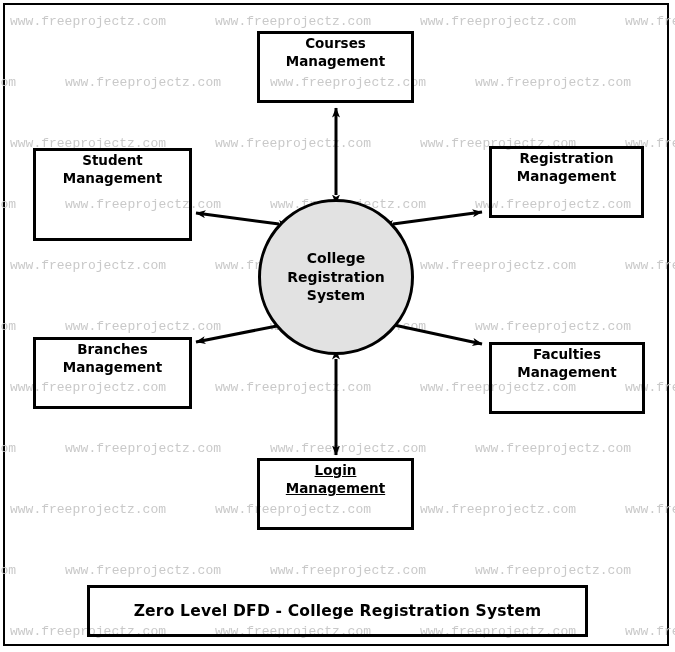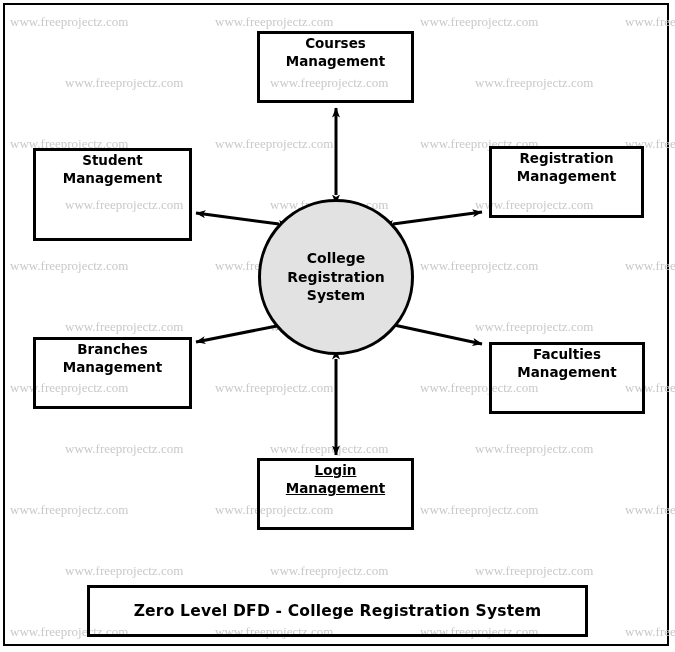--- a/index.html
+++ b/index.html
@@ -32,21 +32,21 @@
     left: 0;
     top: 0;
     width: 675px;
     height: 652px;
     pointer-events: none;
     z-index: 5;
   }
   .watermark {
     position: absolute;
     color: #c9c9c9;
-    font-family: Liberation Serif, serif;
+    font-family: Liberation Mono, monospace;
     font-size: 13px;
     white-space: nowrap;
     letter-spacing: 0px;
   }
   
   #connectors {
     position: absolute;
     left: 0;
     top: 0;
     width: 675px;

